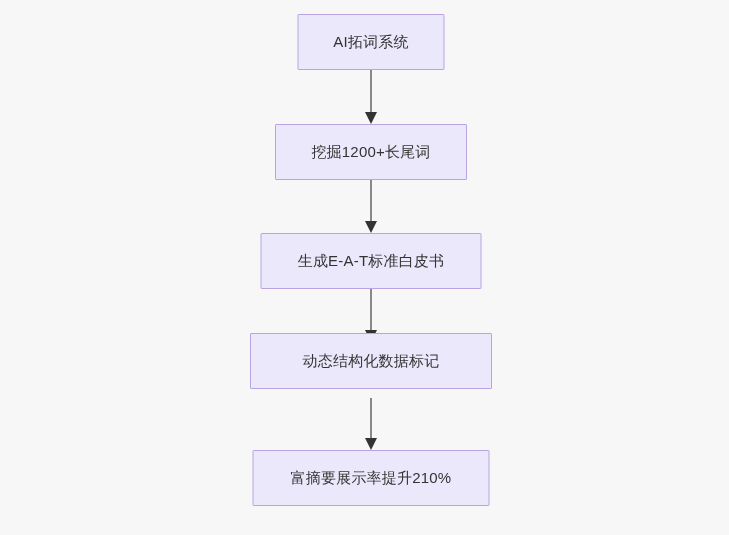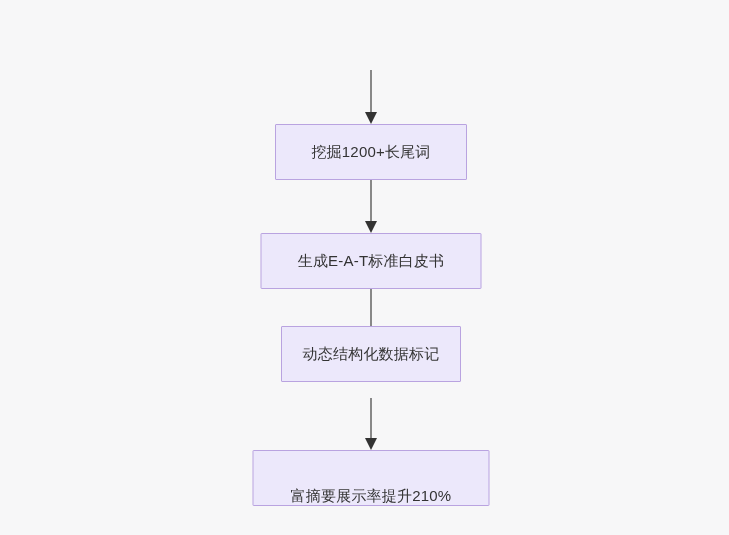--- a/index.html
+++ b/index.html
@@ -74,30 +74,33 @@
     </svg>
   </div>
 
   <div class="edge" style="left:371px; top:398px; height:52px;">
     <svg width="30" height="52" viewBox="0 0 30 52" xmlns="http://www.w3.org/2000/svg">
       <line x1="15" y1="0" x2="15" y2="43" stroke="#888888" stroke-width="2"></line>
       <polygon points="15,52 9,40 21,40" fill="#333333"></polygon>
     </svg>
   </div>
 
+  <div class="node" style="left:371px; top:14px; width:147px;">
+    <span class="node-label">AI拓词系统</span>
+  </div>
 
   <div class="node" style="left:371px; top:124px; width:192px;align-items:center;">
     <span class="node-label">挖掘1200+长尾词</span>
   </div>
 
   <div class="node" style="left:371px; top:233px; width:221px;">
     <span class="node-label">生成E-A-T标准白皮书</span>
   </div>
 
-  <div class="node" style="left:371px; top:326px; width:180px;">
+  <div class="node" style="left:371px; top:333px; width:242px;">
     <span class="node-label">动态结构化数据标记</span>
   </div>
 
-  <div class="node" style="left:371px; top:450px; width:237px;align-items:flex-end;">
+  <div class="node" style="left:371px; top:450px; width:237px;">
     <span class="node-label">富摘要展示率提升210%</span>
   </div>
 
 </div>
 
 </body></html>

